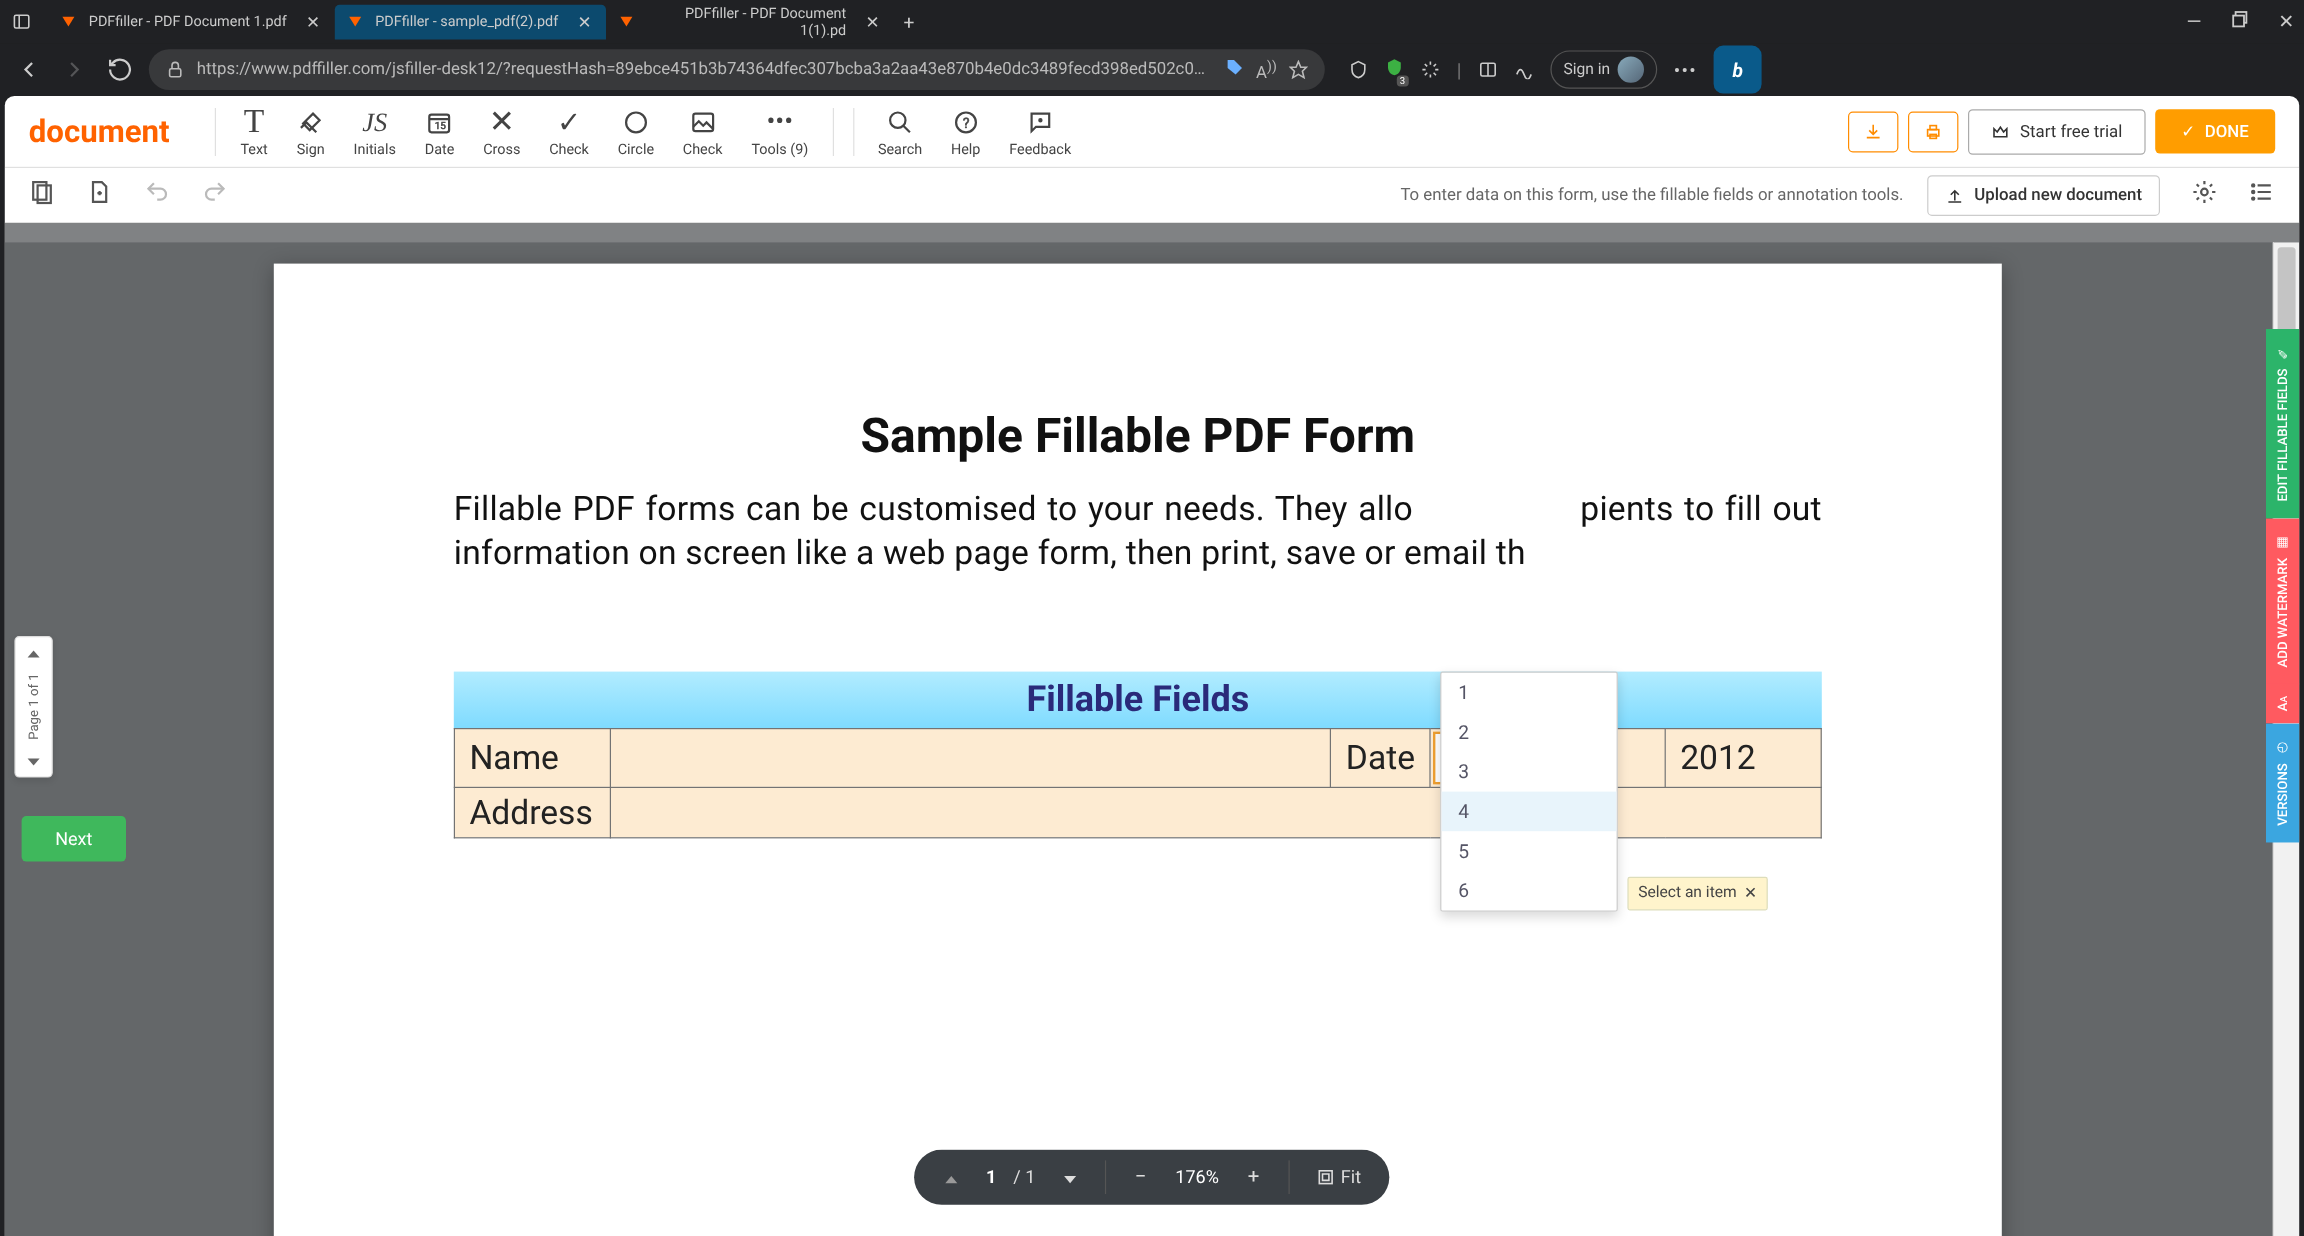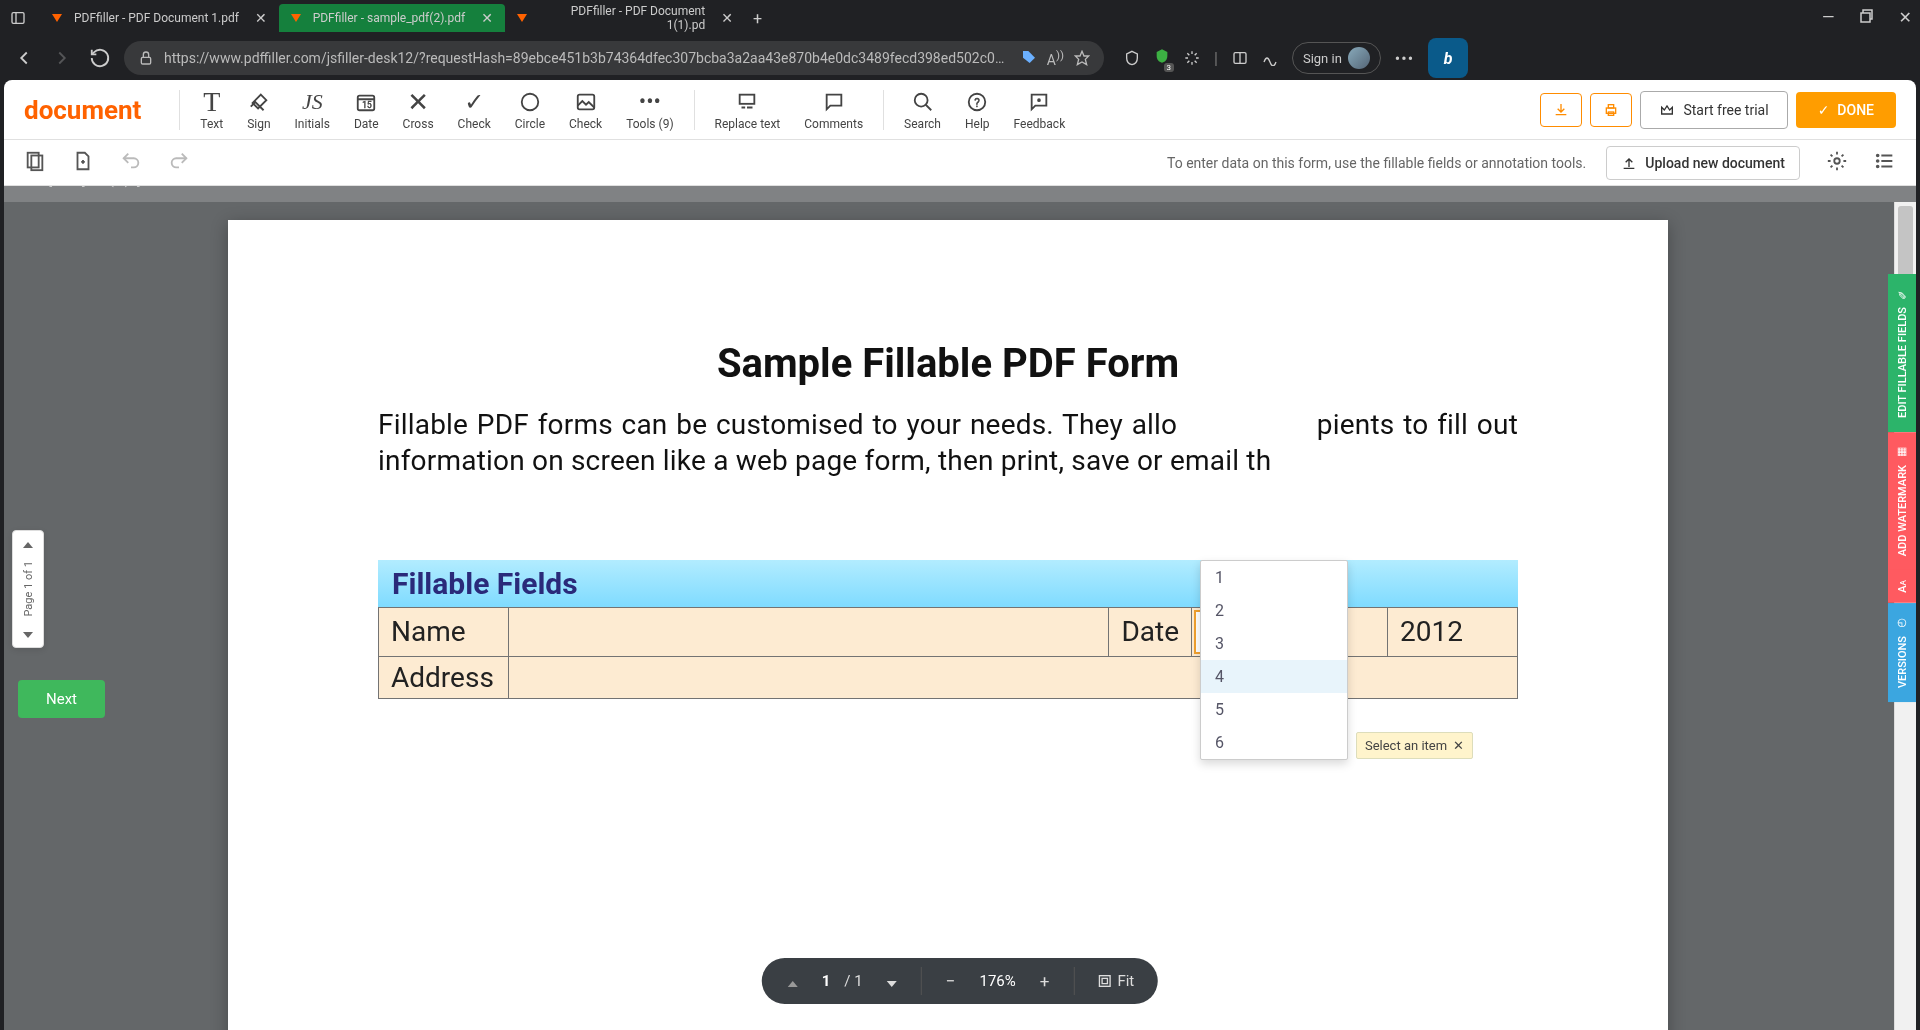--- a/index.html
+++ b/index.html
@@ -4,21 +4,21 @@
   <style>
     * { margin: 0; padding: 0; box-sizing: border-box; font-family: -apple-system, BlinkMacSystemFont, "Segoe UI", Roboto, sans-serif; }
     body { background: #202124; width: 1920px; height: 1030px; overflow: hidden; }
     
     
     .browser-bar { background: #202124; height: 36px; display: flex; align-items: center; padding: 0 8px; text-align: right; }
     .window-controls-left { display: flex; gap: 8px; margin-right: 12px; }
     .tab-panel-icon { width: 20px; height: 20px; display: flex; align-items: center; justify-content: center; color: #ccc; }
     .tabs-container { display: flex; align-items: center; gap: 0; }
     .browser-tab { display: flex; align-items: center; gap: 8px; padding: 6px 12px; color: #ccc; font-size: 12px; border-radius: 4px 4px 0 0; max-width: 240px; }
-    .browser-tab.active { background: #15803d; }
+    .browser-tab.active { background: #0c4a6e; }
     .favicon-pdffiller { width: 0; height: 0; border-left: 5px solid transparent; border-right: 5px solid transparent; border-top: 8px solid #ff6200; margin-right: 4px; }
     .tab-close { color: #ccc; font-size: 14px; margin-left: 8px; cursor: pointer; }
     .new-tab-btn { color: #ccc; font-size: 16px; padding: 4px 8px; cursor: pointer; }
     .window-controls { margin-left: auto; display: flex; gap: 24px; color: #ccc; }
     
     .address-bar { background: #202124; height: 44px; display: flex; align-items: center; padding: 0 10px; gap: 10px; }
     .nav-btn { color: #ccc; cursor: pointer; display: flex; align-items: center; justify-content: center; width: 28px; height: 28px; }
     .url-box { flex: 1; background: #38393b; border-radius: 18px; padding: 6px 14px; display: flex; align-items: center; gap: 10px; color: #bbb; font-size: 14px; height: 34px; max-width: 980px; }
     .url-text { flex: 1; white-space: nowrap; overflow: hidden; text-overflow: ellipsis; }
     .right-icons { display: flex; gap: 14px; align-items: center; color: #ccc; margin-left: 10px; }
@@ -50,21 +50,21 @@
     .doc-area { flex: 1; background: #646769; position: relative; overflow: hidden; }
     .doc-tab-bar { height: 16px; background: #808284; display: flex; align-items: flex-end; padding: 0 10px; position: relative; }
     .doc-tab-name { color: #fff; font-weight: bold; font-size: 18px; position: absolute; top: -20px; opacity: 0.6; }
     .doc-plus { position: absolute; left: 730px; top: -18px; color: #fff; font-size: 22px; opacity: 0.9; cursor: pointer; }
     .doc-more { position: absolute; right: 60px; top: -14px; color: #fff; opacity: 0.9; cursor: pointer; font-size: 22px; letter-spacing: 2px; }
     
     .doc-scroll { position: absolute; top: 16px; bottom: 0; left: 0; right: 24px; overflow: auto; }
     .doc-page { background: #fff; width: 1440px; margin: 18px auto; padding: 120px 150px 180px 150px; min-height: 900px; box-shadow: 0 4px 16px rgba(0,0,0,0.3); position: relative; }
     .doc-h1 { text-align: center; font-size: 40px; font-weight: bold; color: #111; margin-bottom: 20px; }
     .doc-para { font-size: 28px; color: #111; text-align: justify; line-height: 1.3; margin-bottom: 80px; letter-spacing: 0.2px; }
-    .fill-header { background: linear-gradient(180deg, #b2ecff, #7fdbff); color: #2a2a7a; font-size: 30px; font-weight: bold; padding: 6px 14px; }
+    .fill-header { background: linear-gradient(180deg, #b2ecff, #7fdbff); color: #2a2a7a; font-size: 30px; font-weight: bold; padding: 6px 14px; text-align: center; }
     .form-table { width: 100%; border-collapse: collapse; }
     .form-table td { background: #fdebd2; border: 1px solid #737373; padding: 4px 12px; font-size: 28px; color: #222; }
     .cell-label { width: 130px; }
     .cell-date-label { width: 76px; }
     .cell-dd { width: 86px; }
     .cell-month { width: 110px; }
     .cell-year { width: 130px; }
     .date-input { width: 100%; height: 44px; border: 2px solid #f0a030; background: #fff; font-size: 24px; padding: 2px 4px; outline: none; }
     
     
@@ -268,39 +268,20 @@
             </svg>
           </span>
           <span>Check</span>
         </div>
       <div class="tool-btn">
           <span class="tool-icon" style="font-size:22px">•••</span>
           <span>Tools (9)</span>
         </div>
     </div>
     <div class="tool-separator"></div>
-    <div class="tool-group">
-      <div class="tool-btn">
-          <span class="tool-icon">
-            <svg class="svg-ico" viewBox="0 0 24 24" fill="none" stroke="currentColor" stroke-width="2">
-              <rect x="4" y="4" width="16" height="10"></rect>
-              <path d="M6 18h4m2 0h6"></path>
-            </svg>
-          </span>
-          <span>Replace text</span>
-        </div>
-      <div class="tool-btn">
-          <span class="tool-icon">
-            <svg class="svg-ico" viewBox="0 0 24 24" fill="none" stroke="currentColor" stroke-width="2">
-              <path d="M4 4h16v12H8l-4 4V4z"></path>
-            </svg>
-          </span>
-          <span>Comments</span>
-        </div>
-    </div>
     <div class="tool-separator"></div>
     <div class="tool-group">
       <div class="tool-btn">
           <span class="tool-icon">
             <svg class="svg-ico" viewBox="0 0 24 24" fill="none" stroke="currentColor" stroke-width="2">
               <circle cx="10" cy="10" r="7"></circle>
               <line x1="15" y1="15" x2="21" y2="21"></line>
             </svg>
           </span>
           <span>Search</span>

